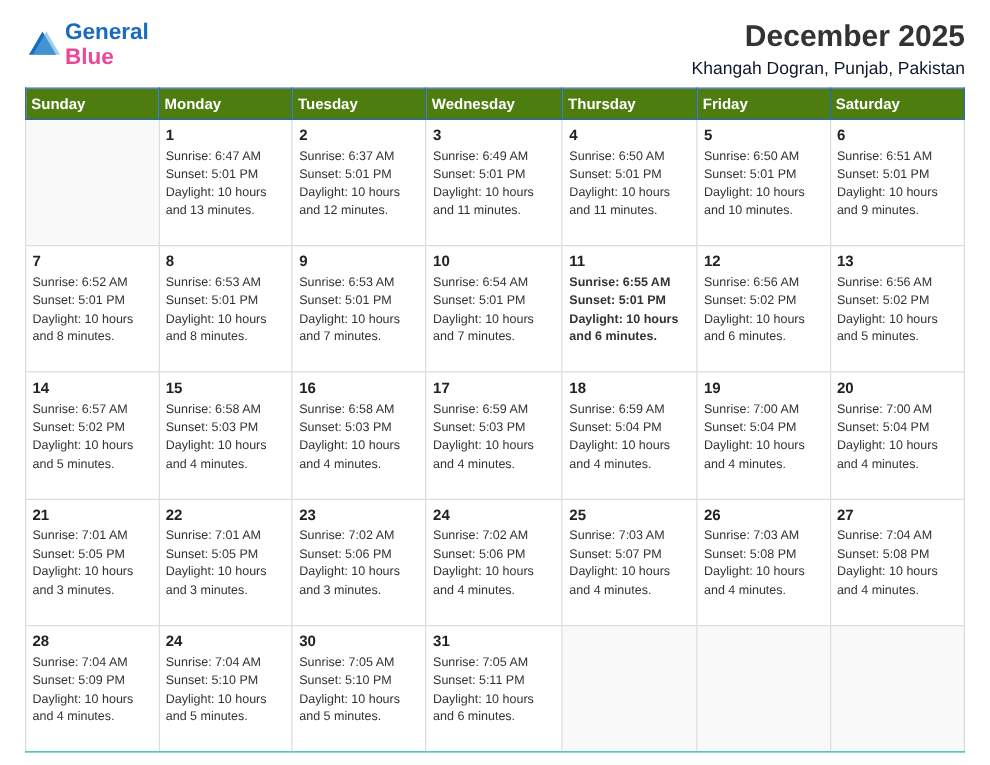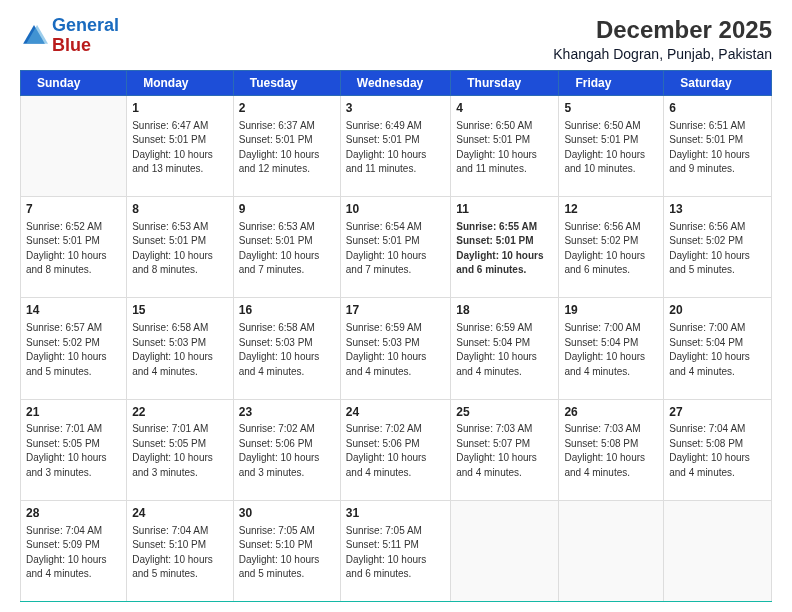--- a/index.html
+++ b/index.html
@@ -54,23 +54,23 @@
       color: #0f172a;
       margin-top: 2px;
     }
     .calendar {
       flex: 1;
       border-collapse: collapse;
       width: 100%;
       font-size: 11px;
     }
     .calendar th {
-      background: #1d4ed8;
+      background: #4d7c0f;
       color: #fff;
-      padding: 5px 16px;
+      padding: 5px 4px;
       text-align: left;
       font-size: 12px;
       font-weight: bold;
       border: 1px solid #2a6bb5;
     }
     .calendar td {
       border: 1px solid #ddd;
       padding: 4px 5px;
       vertical-align: top;
       width: 113px;
@@ -100,21 +100,21 @@
 
 <div class="page">
   <div class="header">
     <div class="logo">
       <svg class="logo-icon" viewBox="0 0 36 36">
         <polygon points="18,4 32,28 4,28" fill="#1a6bbf"></polygon>
         <polygon points="22,4 36,28 8,28" fill="#5baee0" opacity="0.6"></polygon>
       </svg>
       <div>
         <div class="logo-text"><span>General</span></div>
-        <div class="logo-text"><span style="color:#b91c1c">Blue</span></div>
+        <div class="logo-text"><span style="color:#ec4899">Blue</span></div>
       </div>
     </div>
     <div class="title-block">
       <div class="main-title">December 2025</div>
       <div class="subtitle">Khangah Dogran, Punjab, Pakistan</div>
     </div>
   </div>
 
   <table class="calendar">
     <thead>

